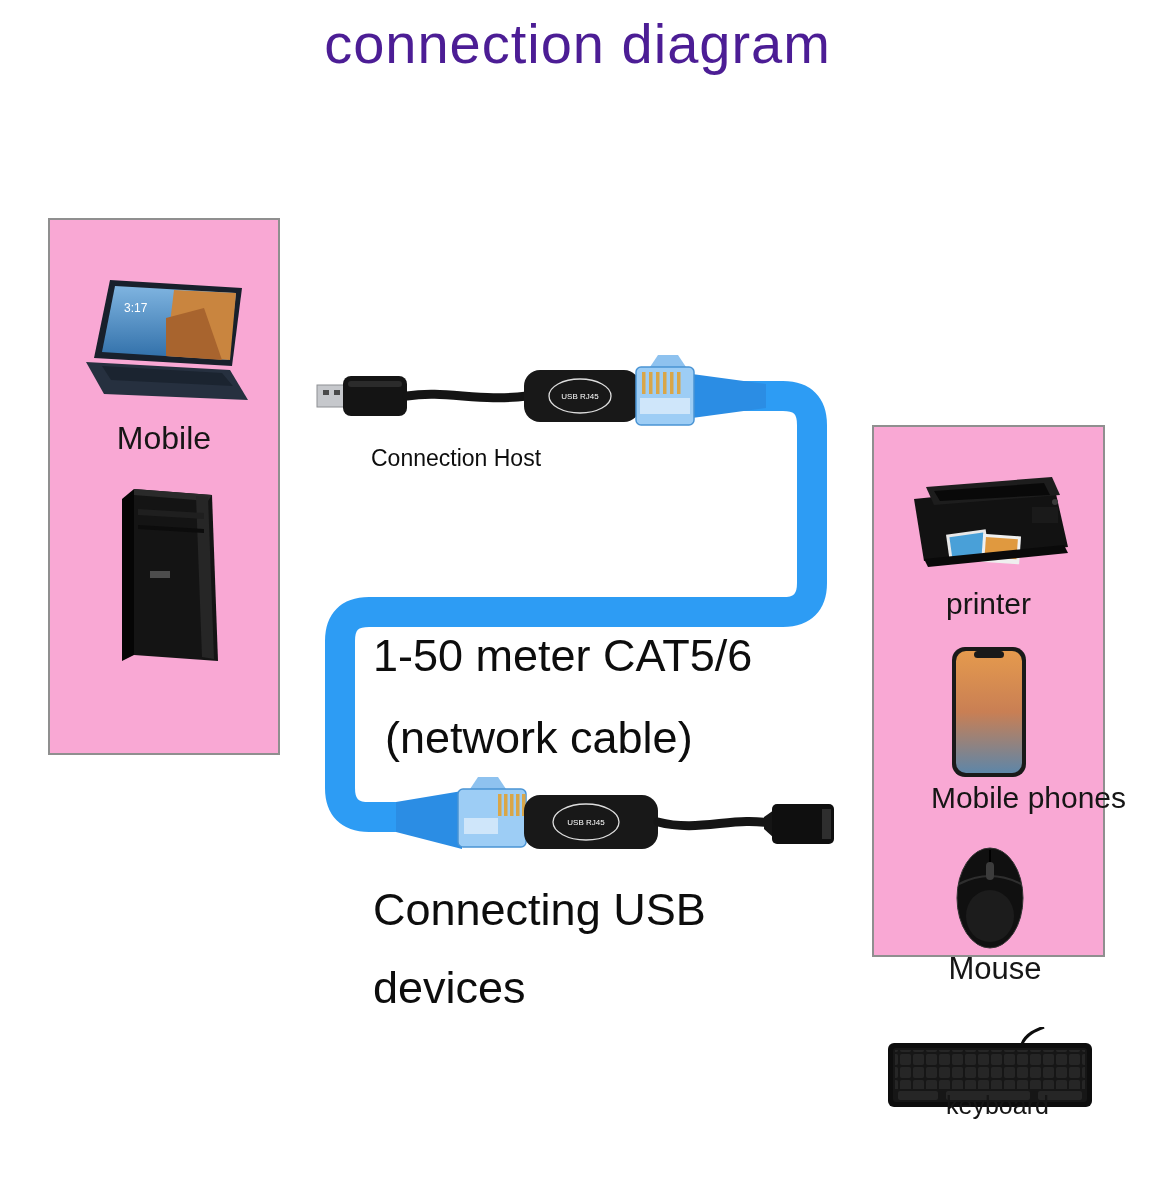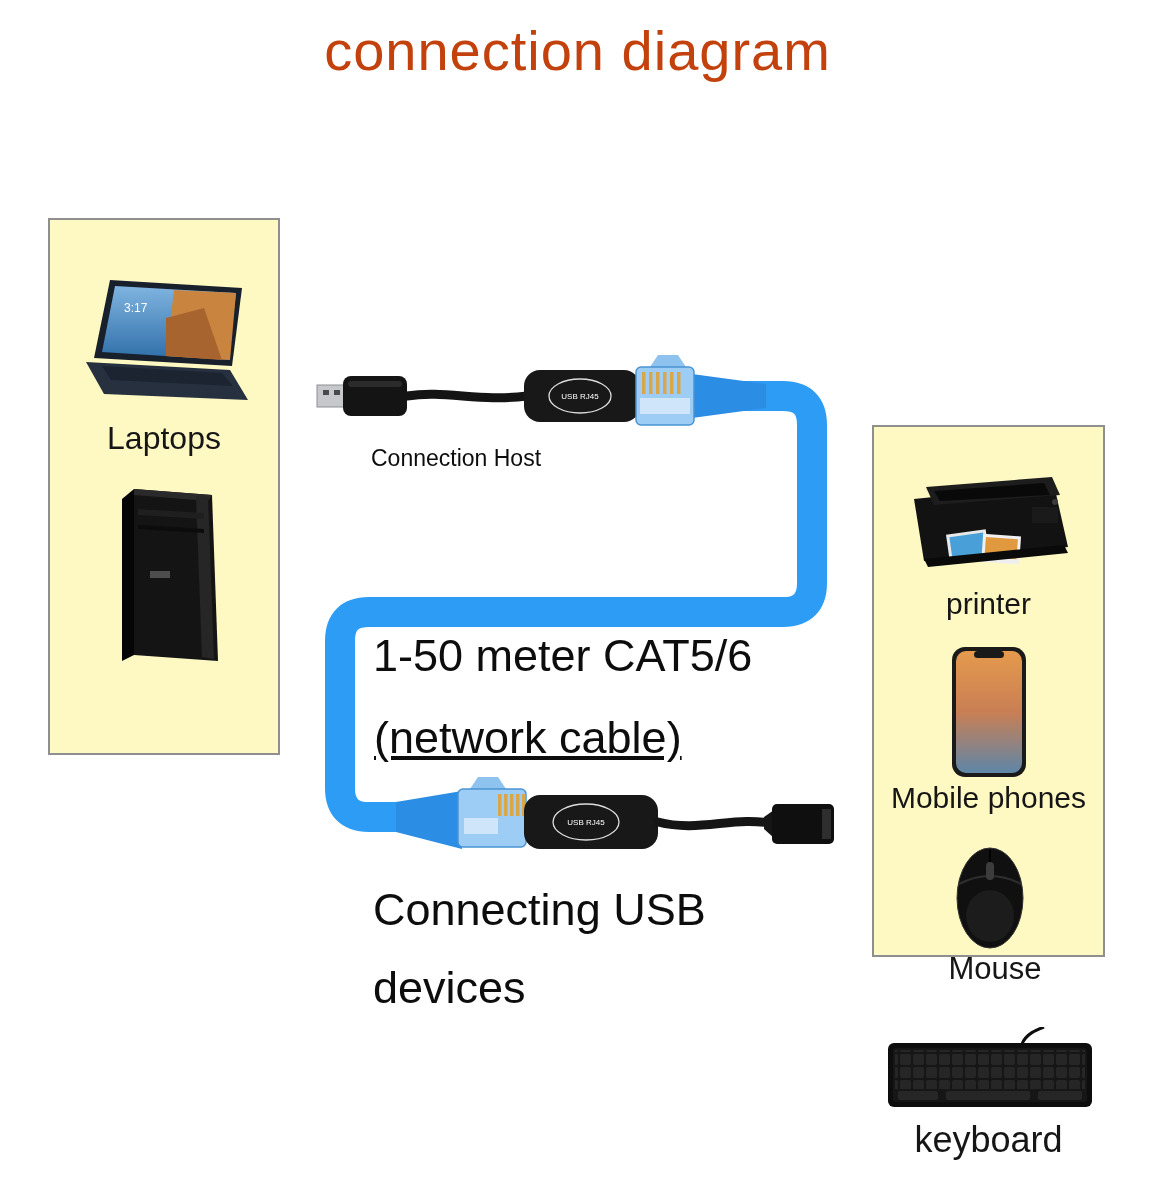--- a/index.html
+++ b/index.html
@@ -2,42 +2,42 @@
 <html style="--cable: #2d9cf4; --connector-boot: #2b8de4; --connector-head: #9dcdf5; --panel-border: #8f8f8f;"><head>
 <meta charset="utf-8">
 <style>
   * { margin:0; padding:0; box-sizing:border-box; }
   html,body { background:#ffffff; }
   .canvas {
     position:relative; width:1155px; height:1200px; background:#fff;
     font-family:"Liberation Sans", sans-serif; color:#111; overflow:hidden;
   }
   .title {
-    position:absolute; top:18px; left:0; width:100%;
-    text-align:center; font-size:56px; font-weight:400; color:#c2410c; letter-spacing:1px;
+    position:absolute; top:11px; left:0; width:100%;
+    text-align:center; font-size:56px; font-weight:400; color:#4c1d95; letter-spacing:1px;
   }
-  .panel { position:absolute; border:2px solid #8f8f8f; background:#fef9c3; }
+  .panel { position:absolute; border:2px solid #8f8f8f; background:#f9a8d4; }
   .panel-left  { left:48px;  top:218px; width:232px; height:537px; }
   .panel-right { left:872px; top:425px; width:233px; height:532px; }
   .device { position:absolute; }
   .device-label {
     position:absolute; left:0; width:100%; text-align:center; color:#161616;
   }
   .lbl-laptops  { top:200px; font-size:32px; }
   .lbl-desktop  { top:468px; font-size:24px; letter-spacing:-0.5px; }
   .lbl-printer  { top:160px; font-size:30px; }
-  .lbl-phones   { top:354px; font-size:30px; }
+  .lbl-phones   { top:354px; font-size:30px;margin-left:40px; }
   .lbl-mouse    { top:524px; font-size:31px;padding-left:13px; }
-  .lbl-keyboard { top:692px; font-size:36px; }
+  .lbl-keyboard { top:664px; font-size:25px;margin-left:9px; }
   .overlay { position:absolute; left:0; top:0; width:1155px; height:1200px; }
   .center-label { position:absolute; color:#0d0d0d; white-space:nowrap; }
   .label-host { left:371px; top:445px; font-size:23px; }
   .label-big  { font-size:45px; }
   .label-cable1   { left:373px; top:630px; }
-  .label-cable2   { left:374px; top:712px;text-decoration:underline; }
+  .label-cable2   { left:385px; top:712px; }
   .label-devices1 { left:373px; top:884px; }
   .label-devices2 { left:373px; top:962px; }
 </style>
 </head>
 <body>
 
 <div class="canvas">
 
   <div class="title">connection diagram</div>
 
@@ -51,21 +51,21 @@
         </linearGradient>
       </defs>
       <polygon points="28,2 160,10 150,88 12,80" fill="#18202c"></polygon>
       <polygon points="33,8 154,15 146,82 20,74" fill="url(#lapsky)"></polygon>
       <polygon points="92,12 154,15 148,82 84,78" fill="#c9853f"></polygon>
       <polygon points="84,40 122,30 140,82 84,78" fill="#a8642e"></polygon>
       <text x="42" y="34" font-size="12" fill="#ffffff">3:17</text>
       <polygon points="4,84 148,92 166,122 22,116" fill="#26303f"></polygon>
       <polygon points="20,88 140,95 151,108 29,102" fill="#1b2430"></polygon>
     </svg>
-    <div class="device-label lbl-laptops">Laptops</div>
+    <div class="device-label lbl-laptops">Mobile</div>
 
     <svg class="device" style="left:58px; top:265px;" width="120" height="182" viewBox="0 0 120 182">
       <polygon points="14,14 26,4 26,170 14,176" fill="#050505"></polygon>
       <polygon points="26,4 104,10 110,176 26,170" fill="#141414"></polygon>
       <polygon points="26,4 104,10 100,16 26,10" fill="#2a2a2a"></polygon>
       <polygon points="88,11 100,12 106,174 94,172" fill="#262626"></polygon>
       <polygon points="30,24 96,28 96,34 30,30" fill="#1f1f1f"></polygon>
       <polygon points="30,40 96,44 96,48 30,44" fill="#0c0c0c"></polygon>
       <rect x="42" y="86" width="20" height="7" fill="#4d4d4d"></rect>
     </svg>

